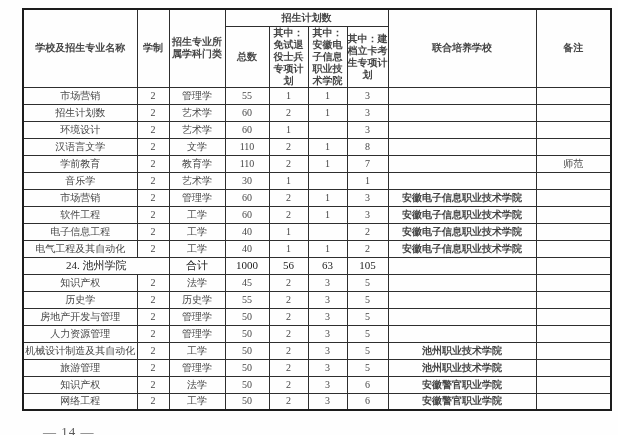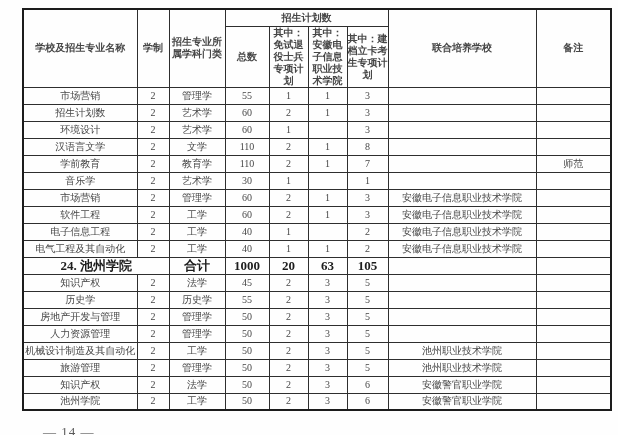--- a/index.html
+++ b/index.html
@@ -50,25 +50,26 @@
     text-align: left;
     padding-left: 14px;
     font-size: 10px;
     white-space: nowrap;
   }
   td.joint-cell {
     text-align: left;
     padding-left: 3px;
     font-size: 9px;
     white-space: nowrap;
+    font-weight: bold;
   }
   tr.summary td {
-    font-weight: bold;
+    font-weight: normal;
     color: #1d1d1d;
-    font-size: 13px;
+    font-size: 11px;
   }
   td.school-cell {
     text-align: left;
     padding-left: 2px;
     font-size: 10.5px;
     white-space: nowrap;
   }
   .page-number {
     position: absolute;
     left: 43px; top: 404px;
@@ -219,21 +220,21 @@
           <td>1</td>
           <td>1</td>
           <td>2</td>
           <td class="joint-cell">安徽电子信息职业技术学院</td>
           <td></td>
         </tr>
         <tr class="summary">
           <td class="school-cell" colspan="2">24. 池州学院</td>
           <td>合计</td>
           <td>1000</td>
-          <td>20</td>
+          <td>56</td>
           <td>63</td>
           <td>105</td>
           <td class="joint-cell"></td>
           <td></td>
         </tr>
         <tr>
           <td class="name-cell">知识产权</td>
           <td>2</td>
           <td>法学</td>
           <td>45</td>
@@ -303,21 +304,21 @@
           <td>2</td>
           <td>法学</td>
           <td>50</td>
           <td>2</td>
           <td>3</td>
           <td>6</td>
           <td class="joint-cell">安徽警官职业学院</td>
           <td></td>
         </tr>
         <tr>
-          <td class="name-cell">池州学院</td>
+          <td class="name-cell">网络工程</td>
           <td>2</td>
           <td>工学</td>
           <td>50</td>
           <td>2</td>
           <td>3</td>
           <td>6</td>
           <td class="joint-cell">安徽警官职业学院</td>
           <td></td>
         </tr>
       </tbody>

